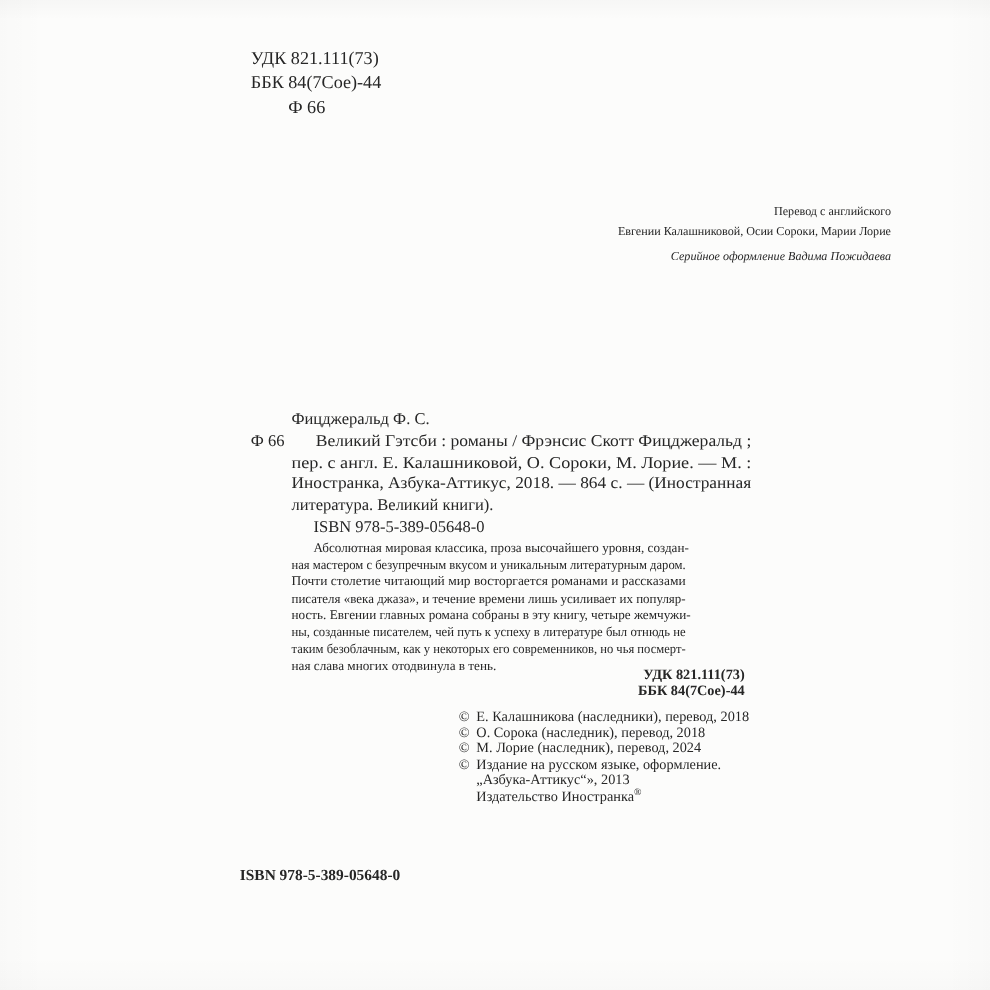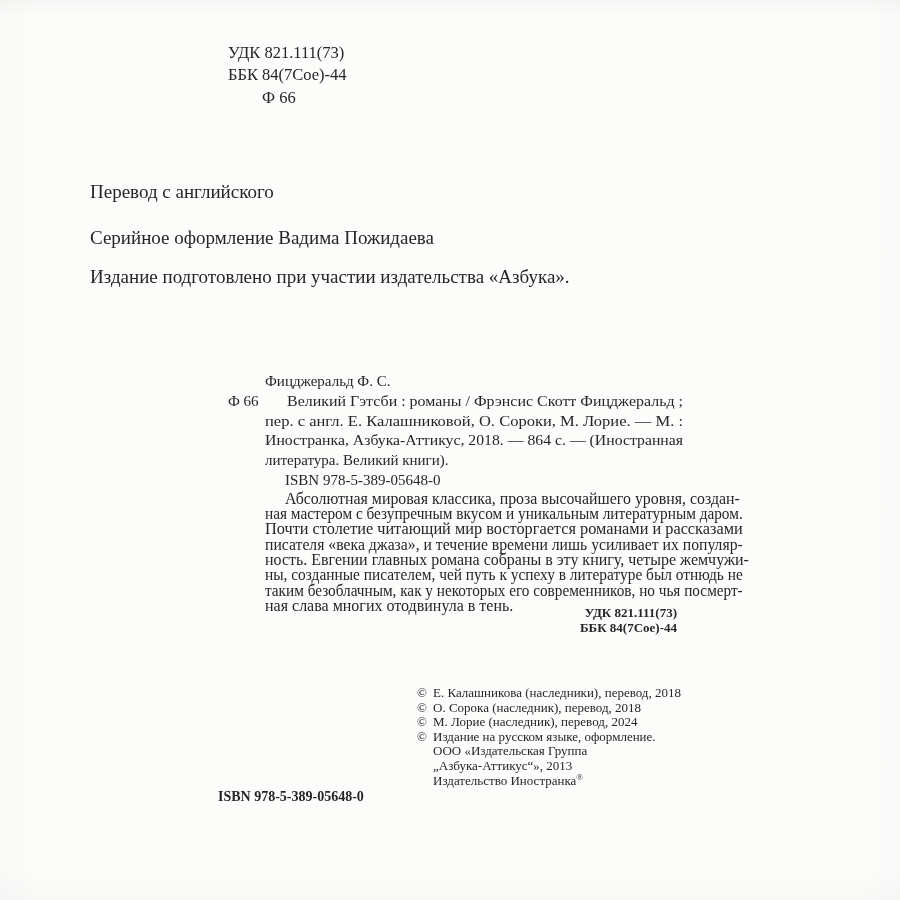--- a/index.html
+++ b/index.html
@@ -24,51 +24,51 @@
     pointer-events: none;
   }
 
   .codes-top {
     position: absolute; left: 228px; top: 42px;
     font-size: 16.5px; line-height: 22.4px; white-space: nowrap;
   }
   .codes-top .sign { margin-left: 34px; }
 
   .credits {
-    position: absolute; left: 90px; top: 183px; width: 700px;
-    text-align: left; font-size: 19px; line-height: 18.5px;
+    position: absolute; left: 110px; top: 183px; width: 700px;
+    text-align: right; font-size: 11px; line-height: 18.5px;
   }
-  .credits .design-line { margin-top: 27px; }
+  .credits .design-line { margin-top: 4px; font-style: italic; }
   .credits .part-line { margin-top: 20.5px; }
 
   .card {
     position: absolute; left: 228px; top: 372px; width: 455px;
     font-size: 15px; line-height: 19.8px;
   }
   .card-sign { position: absolute; left: 0; top: 20px; white-space: nowrap; }
   .card-body { margin-left: 37px; width: 418px; }
   .card-heading { font-weight: normal; }
   .jline { display: block; width: max-content; white-space: nowrap; }
   .ind22 { margin-left: 22px; }
   .ind20 { margin-left: 20px; }
   .card-isbn { margin-left: 20px; }
 
   .annotation {
     margin-left: 37px; width: 418px;
-    font-size: 16px; line-height: 15.3px;
+    font-size: 12px; line-height: 15.3px;
   }
 
   .codes-bottom {
     position: absolute; left: 228px; top: 606px; width: 449px;
     text-align: right; font-weight: bold;
     font-size: 13px; line-height: 14.8px; white-space: nowrap;
   }
 
   .copyright {
-    position: absolute; left: 417px; top: 686px;
+    position: absolute; left: 417px; top: 644px;
     font-size: 13px; line-height: 14.6px; white-space: nowrap;
   }
   .c-sym { display: inline-block; width: 16px; }
   .c-cont { padding-left: 16px; }
   .tm { font-size: 9px; vertical-align: super; line-height: 0; }
 
   .isbn-bottom {
     position: absolute; left: 218px; top: 789px;
     font-weight: bold; font-size: 14px; white-space: nowrap;
   }
@@ -79,22 +79,22 @@
 <div class="page">
 
   <div class="codes-top">
     <div>УДК 821.111(73)</div>
     <div>ББК 84(7Сое)-44</div>
     <div class="sign">Ф 66</div>
   </div>
 
   <div class="credits">
     <div>Перевод с английского</div>
+    <div>Евгении Калашниковой, Осии Сороки, Марии Лорие</div>
     <div class="design-line">Серийное оформление Вадима Пожидаева</div>
-    <div class="part-line">Издание подготовлено при участии издательства «Азбука».</div>
   </div>
 
   <div class="card">
     <div class="card-sign">Ф 66</div>
     <div class="card-body">
       <div class="card-heading">Фицджеральд Ф. С.</div>
       <div class="jline ind22" style="transform-origin: 0px 50%; transform: scaleX(1.06358);">Великий Гэтсби : романы / Фрэнсис Скотт Фицджеральд ;</div>
       <div class="jline" style="transform-origin: 0px 50%; transform: scaleX(1.10163);">пер. с англ. Е. Калашниковой, О. Сороки, М. Лорие. — М. :</div>
       <div class="jline" style="transform-origin: 0px 50%; transform: scaleX(1.0507);">Иностранка, Азбука-Аттикус, 2018. — 864 с. — (Иностранная</div>
       <div>литература. Великий книги).</div>
@@ -115,20 +115,19 @@
   <div class="codes-bottom">
     <div>УДК 821.111(73)</div>
     <div>ББК 84(7Сое)-44</div>
   </div>
 
   <div class="copyright">
     <div class="c-entry"><span class="c-sym">©</span><span>Е. Калашникова (наследники), перевод, 2018</span></div>
     <div class="c-entry"><span class="c-sym">©</span><span>О. Сорока (наследник), перевод, 2018</span></div>
     <div class="c-entry"><span class="c-sym">©</span><span>М. Лорие (наследник), перевод, 2024</span></div>
     <div class="c-entry"><span class="c-sym">©</span><span>Издание на русском языке, оформление.</span></div>
-    <div class="c-cont">ООО «Издательская Группа</div>
     <div class="c-cont">„Азбука-Аттикус“», 2013</div>
     <div class="c-cont"><span>Издательство Иностранка</span><span class="tm">®</span></div>
   </div>
 
   <div class="isbn-bottom">ISBN 978-5-389-05648-0</div>
 
 </div>
 
 </body></html>

